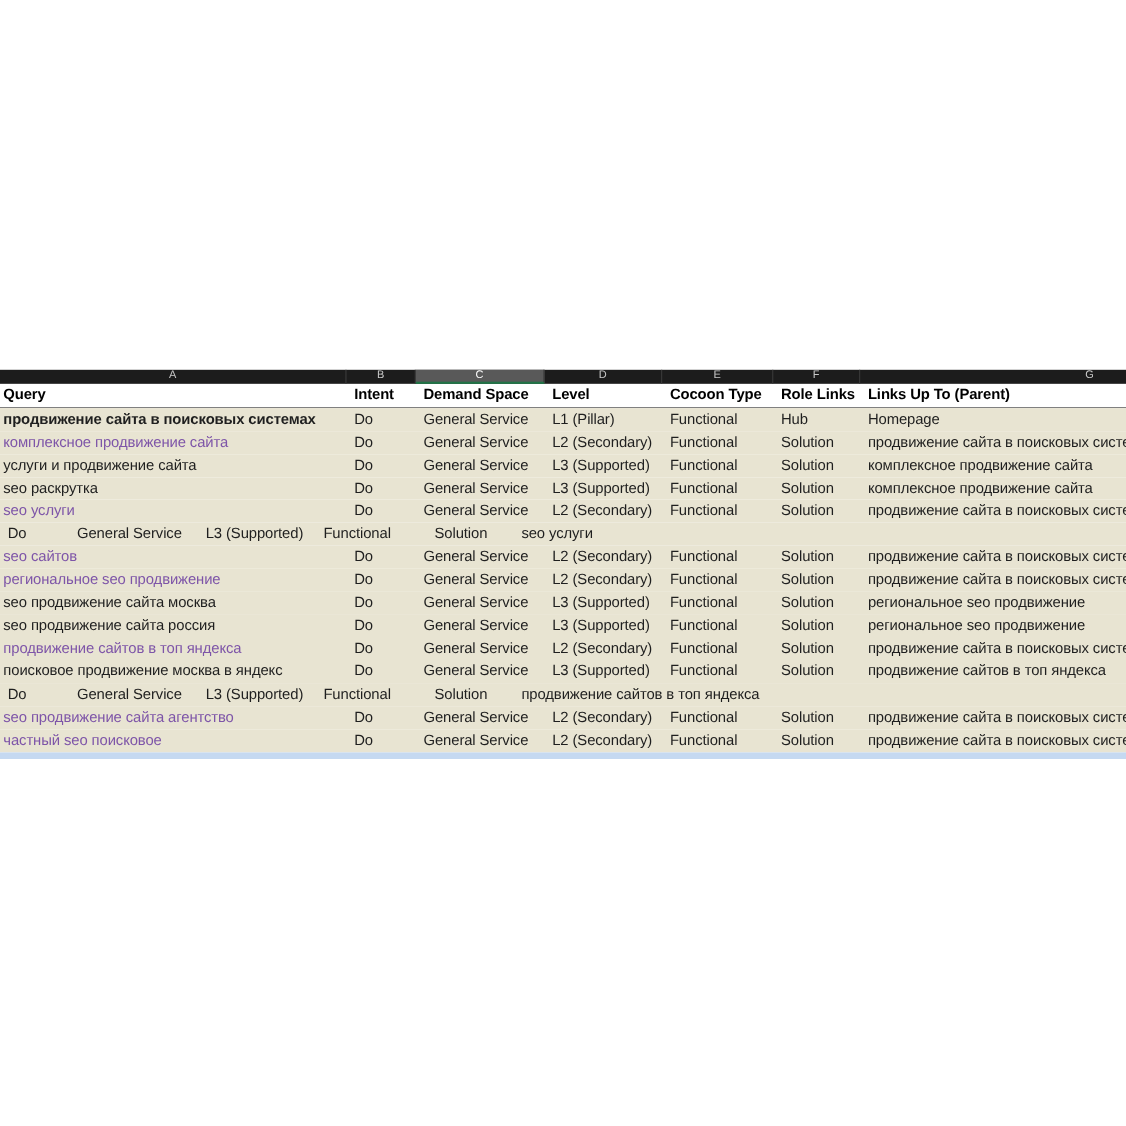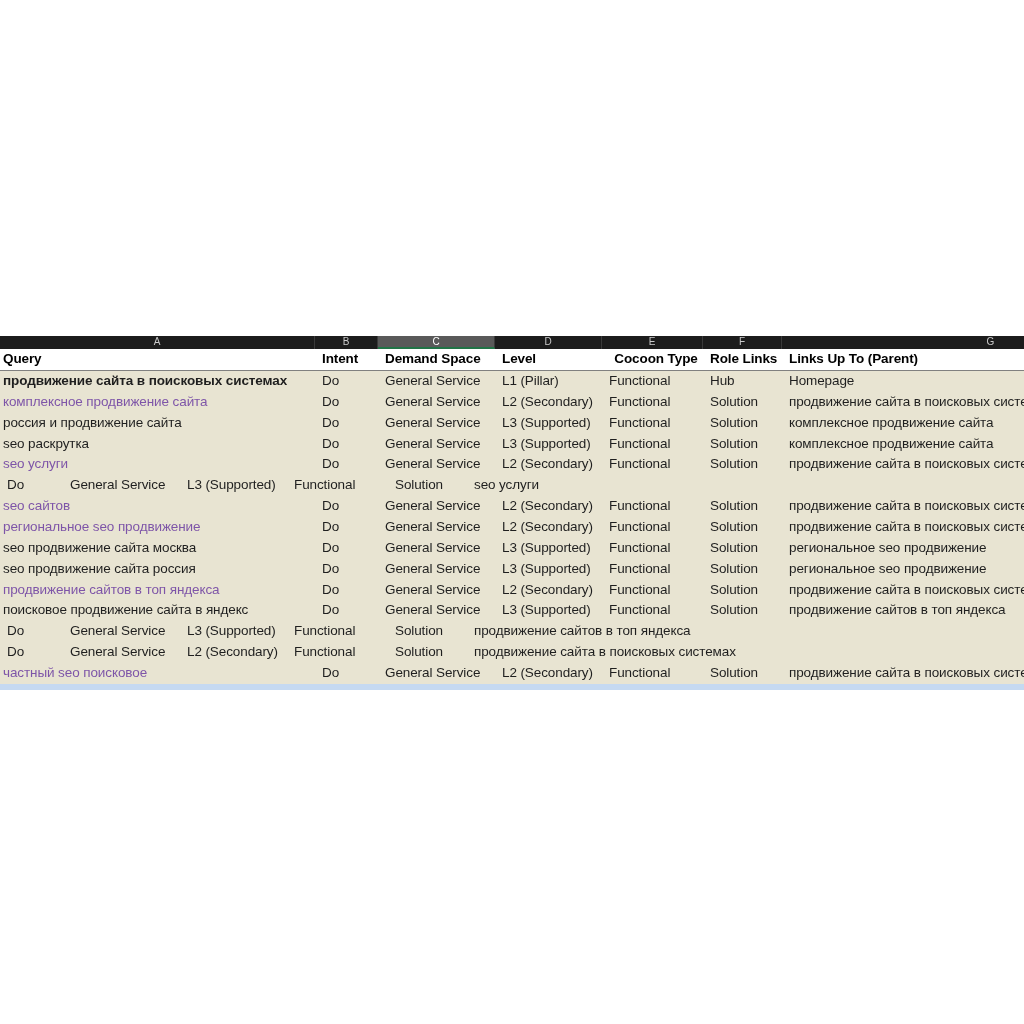--- a/index.html
+++ b/index.html
@@ -107,21 +107,21 @@
         <div class="letter-cell" style="width: 107px;">D</div>
         <div class="letter-cell" style="width: 101px;">E</div>
         <div class="letter-cell" style="width: 79px;">F</div>
         <div class="letter-cell" style="width: 418px;">G</div>
       </div>
     <div class="header-row">
         <div class="cell first" style="width: 315px;">Query</div>
         <div class="cell" style="width: 63px;">Intent</div>
         <div class="cell" style="width: 117px;">Demand Space</div>
         <div class="cell" style="width: 107px;">Level</div>
-        <div class="cell" style="width: 101px; text-align: center;">Cocoon Type</div>
+        <div class="cell" style="width: 101px;">Cocoon Type</div>
         <div class="cell" style="width: 79px;">Role Links</div>
         <div class="cell" style="width: 418px;">Links Up To (Parent)</div>
       </div>
     <div class="rows">
         <div class="row">
           <div class="cell first q-bold" style="width: 315px;">продвижение сайта в поисковых системах</div>
           <div class="cell" style="width: 63px;">Do</div>
           <div class="cell" style="width: 117px;">General Service</div>
           <div class="cell" style="width: 107px;">L1 (Pillar)</div>
           <div class="cell" style="width: 101px;">Functional</div>
@@ -131,21 +131,21 @@
         <div class="row">
           <div class="cell first q-link" style="width: 315px;">комплексное продвижение сайта</div>
           <div class="cell" style="width: 63px;">Do</div>
           <div class="cell" style="width: 117px;">General Service</div>
           <div class="cell" style="width: 107px;">L2 (Secondary)</div>
           <div class="cell" style="width: 101px;">Functional</div>
           <div class="cell" style="width: 79px;">Solution</div>
           <div class="cell" style="width: 418px;">продвижение сайта в поисковых системах</div>
         </div>
         <div class="row">
-          <div class="cell first" style="width: 315px;">россия и продвижение сайта</div>
+          <div class="cell first" style="width: 315px;">услуги и продвижение сайта</div>
           <div class="cell" style="width: 63px;">Do</div>
           <div class="cell" style="width: 117px;">General Service</div>
           <div class="cell" style="width: 107px;">L3 (Supported)</div>
           <div class="cell" style="width: 101px;">Functional</div>
           <div class="cell" style="width: 79px;">Solution</div>
           <div class="cell" style="width: 418px;">комплексное продвижение сайта</div>
         </div>
         <div class="row">
           <div class="cell first" style="width: 315px;">seo раскрутка</div>
           <div class="cell" style="width: 63px;">Do</div>
@@ -211,37 +211,38 @@
         <div class="row">
           <div class="cell first q-link" style="width: 315px;">продвижение сайтов в топ яндекса</div>
           <div class="cell" style="width: 63px;">Do</div>
           <div class="cell" style="width: 117px;">General Service</div>
           <div class="cell" style="width: 107px;">L2 (Secondary)</div>
           <div class="cell" style="width: 101px;">Functional</div>
           <div class="cell" style="width: 79px;">Solution</div>
           <div class="cell" style="width: 418px;">продвижение сайта в поисковых системах</div>
         </div>
         <div class="row">
-          <div class="cell first" style="width: 315px;">поисковое продвижение сайта в яндекс</div>
+          <div class="cell first" style="width: 315px;">поисковое продвижение москва в яндекс</div>
           <div class="cell" style="width: 63px;">Do</div>
           <div class="cell" style="width: 117px;">General Service</div>
           <div class="cell" style="width: 107px;">L3 (Supported)</div>
           <div class="cell" style="width: 101px;">Functional</div>
           <div class="cell" style="width: 79px;">Solution</div>
           <div class="cell" style="width: 418px;">продвижение сайтов в топ яндекса</div>
         </div>
         <div class="row">
           <div class="cell" style="width: 63px;">Do</div>
           <div class="cell" style="width: 117px;">General Service</div>
           <div class="cell" style="width: 107px;">L3 (Supported)</div>
           <div class="cell" style="width: 101px;">Functional</div>
           <div class="cell" style="width: 79px;">Solution</div>
           <div class="cell" style="width: 418px;">продвижение сайтов в топ яндекса</div>
         </div>
         <div class="row">
+          <div class="cell first q-link" style="width: 315px;">seo продвижение сайта агентство</div>
           <div class="cell" style="width: 63px;">Do</div>
           <div class="cell" style="width: 117px;">General Service</div>
           <div class="cell" style="width: 107px;">L2 (Secondary)</div>
           <div class="cell" style="width: 101px;">Functional</div>
           <div class="cell" style="width: 79px;">Solution</div>
           <div class="cell" style="width: 418px;">продвижение сайта в поисковых системах</div>
         </div>
         <div class="row">
           <div class="cell first q-link" style="width: 315px;">частный seo поисковое</div>
           <div class="cell" style="width: 63px;">Do</div>

